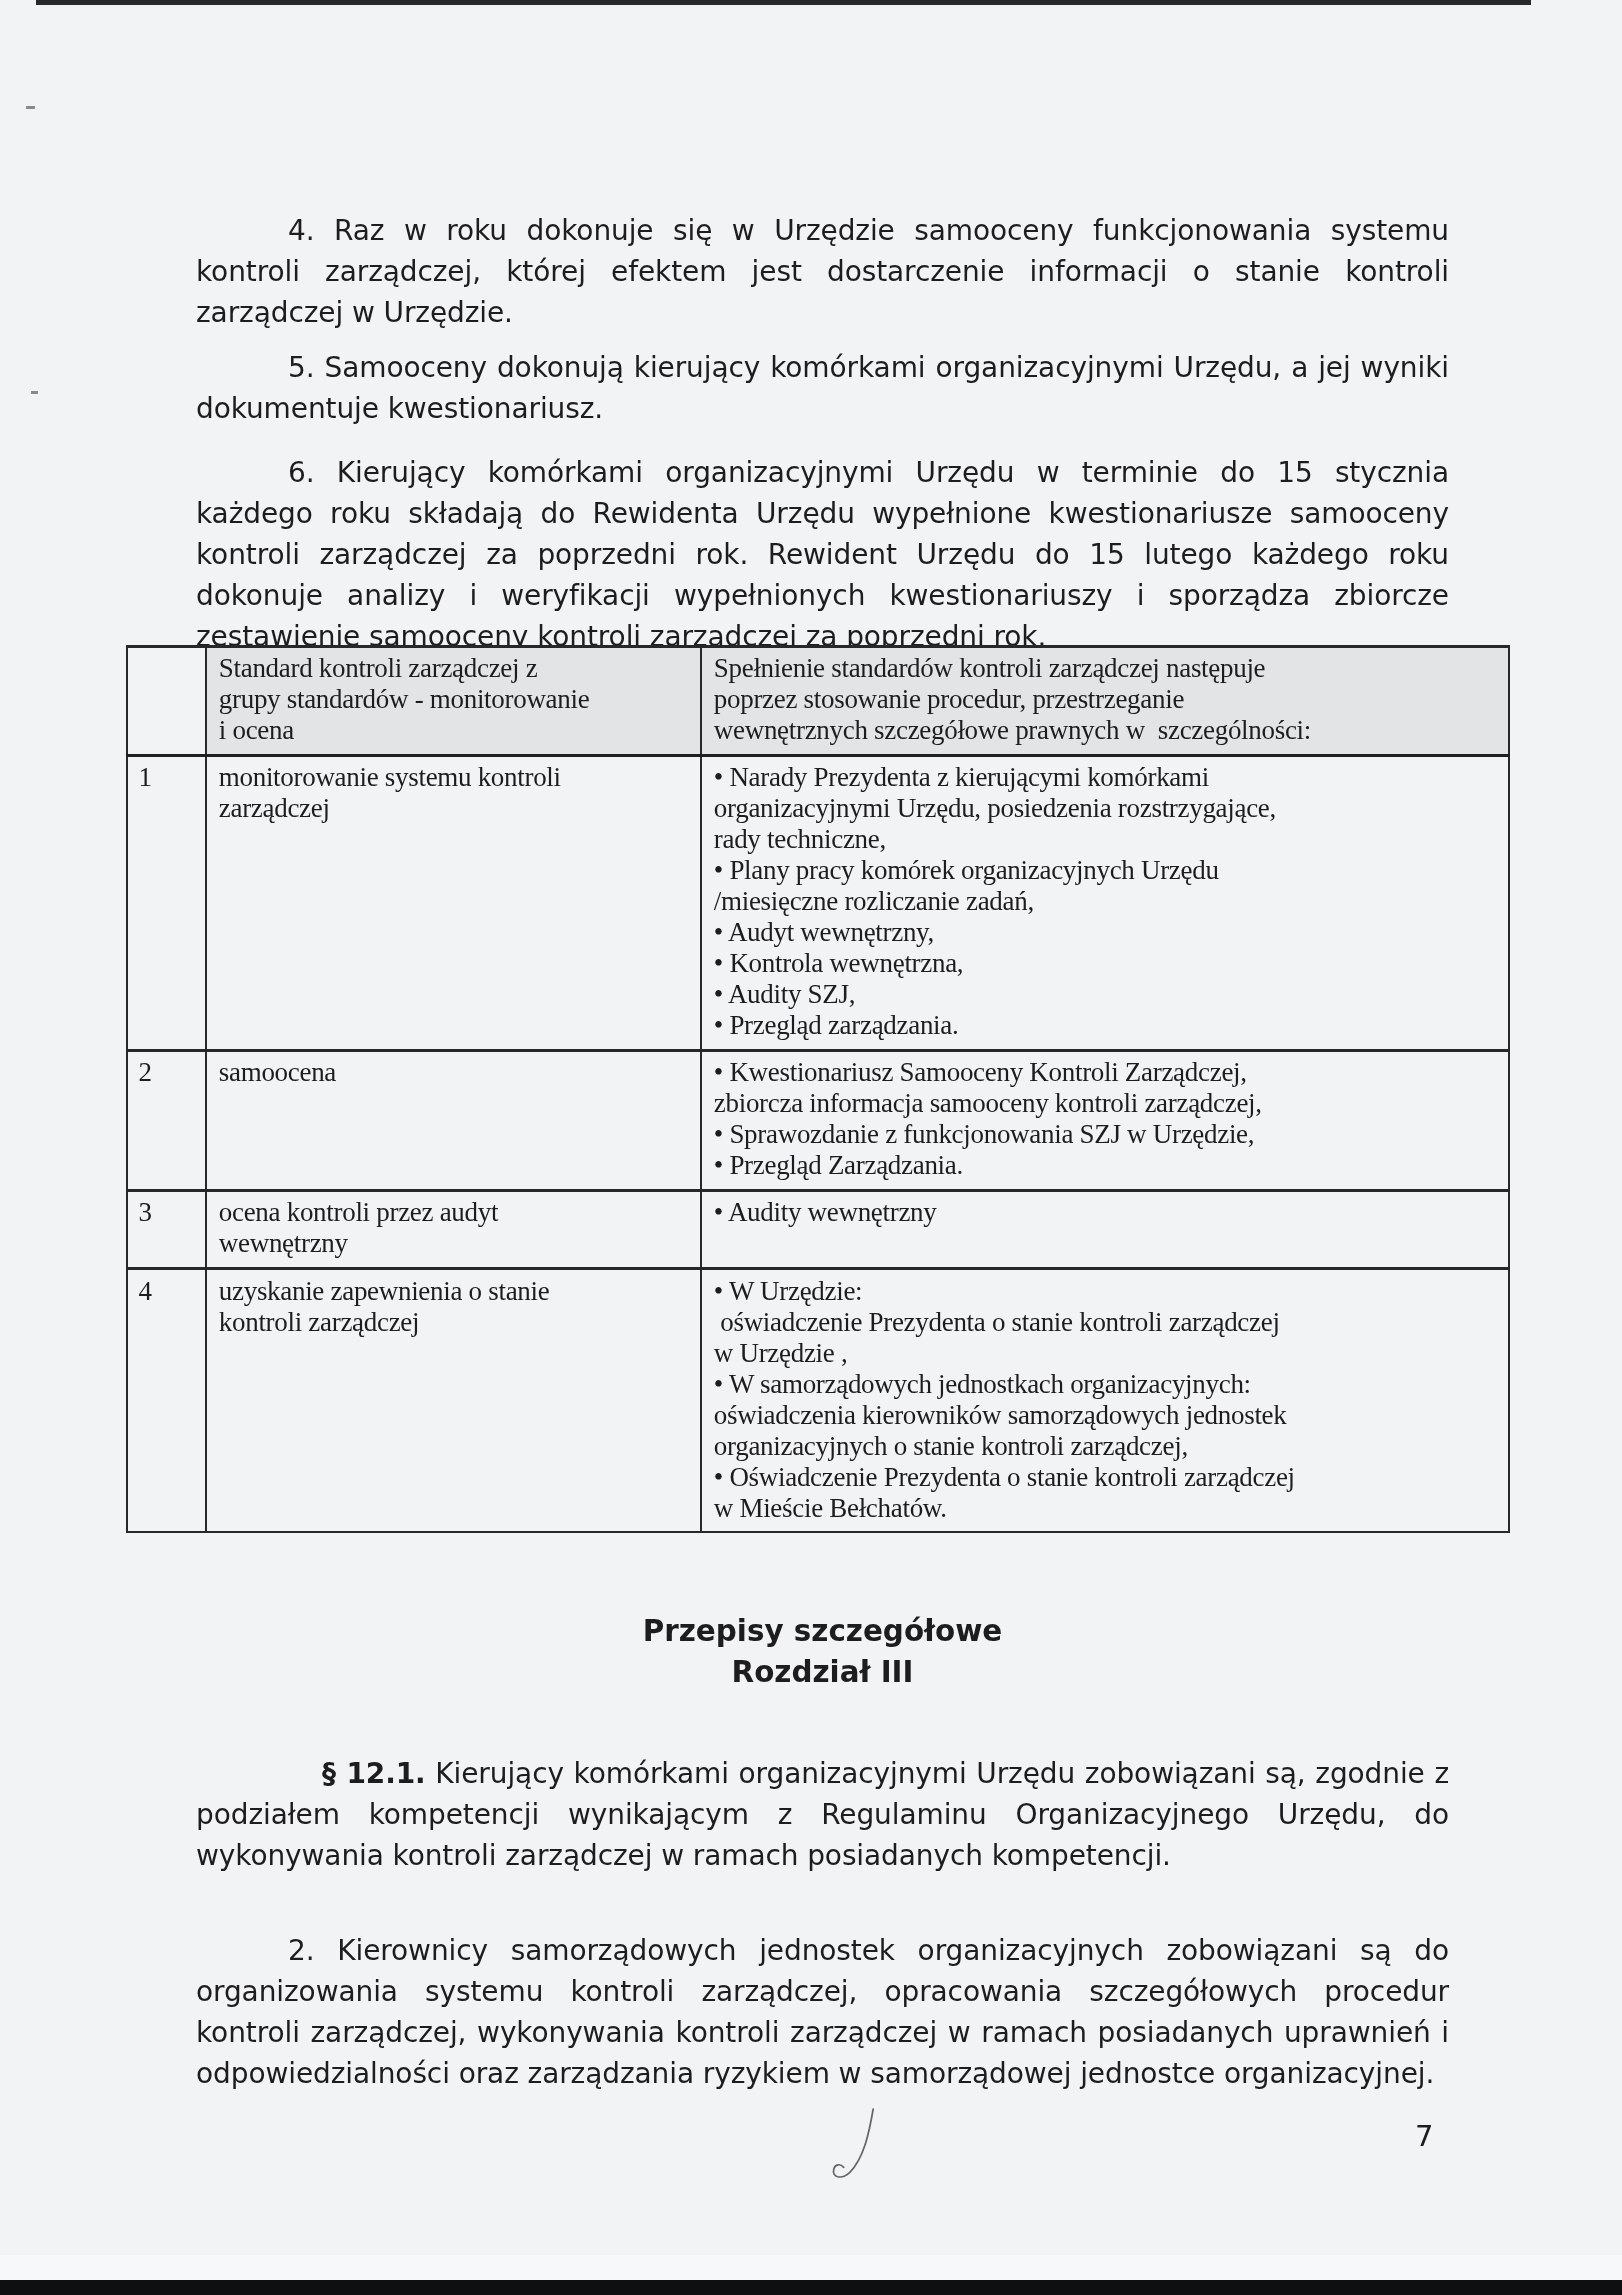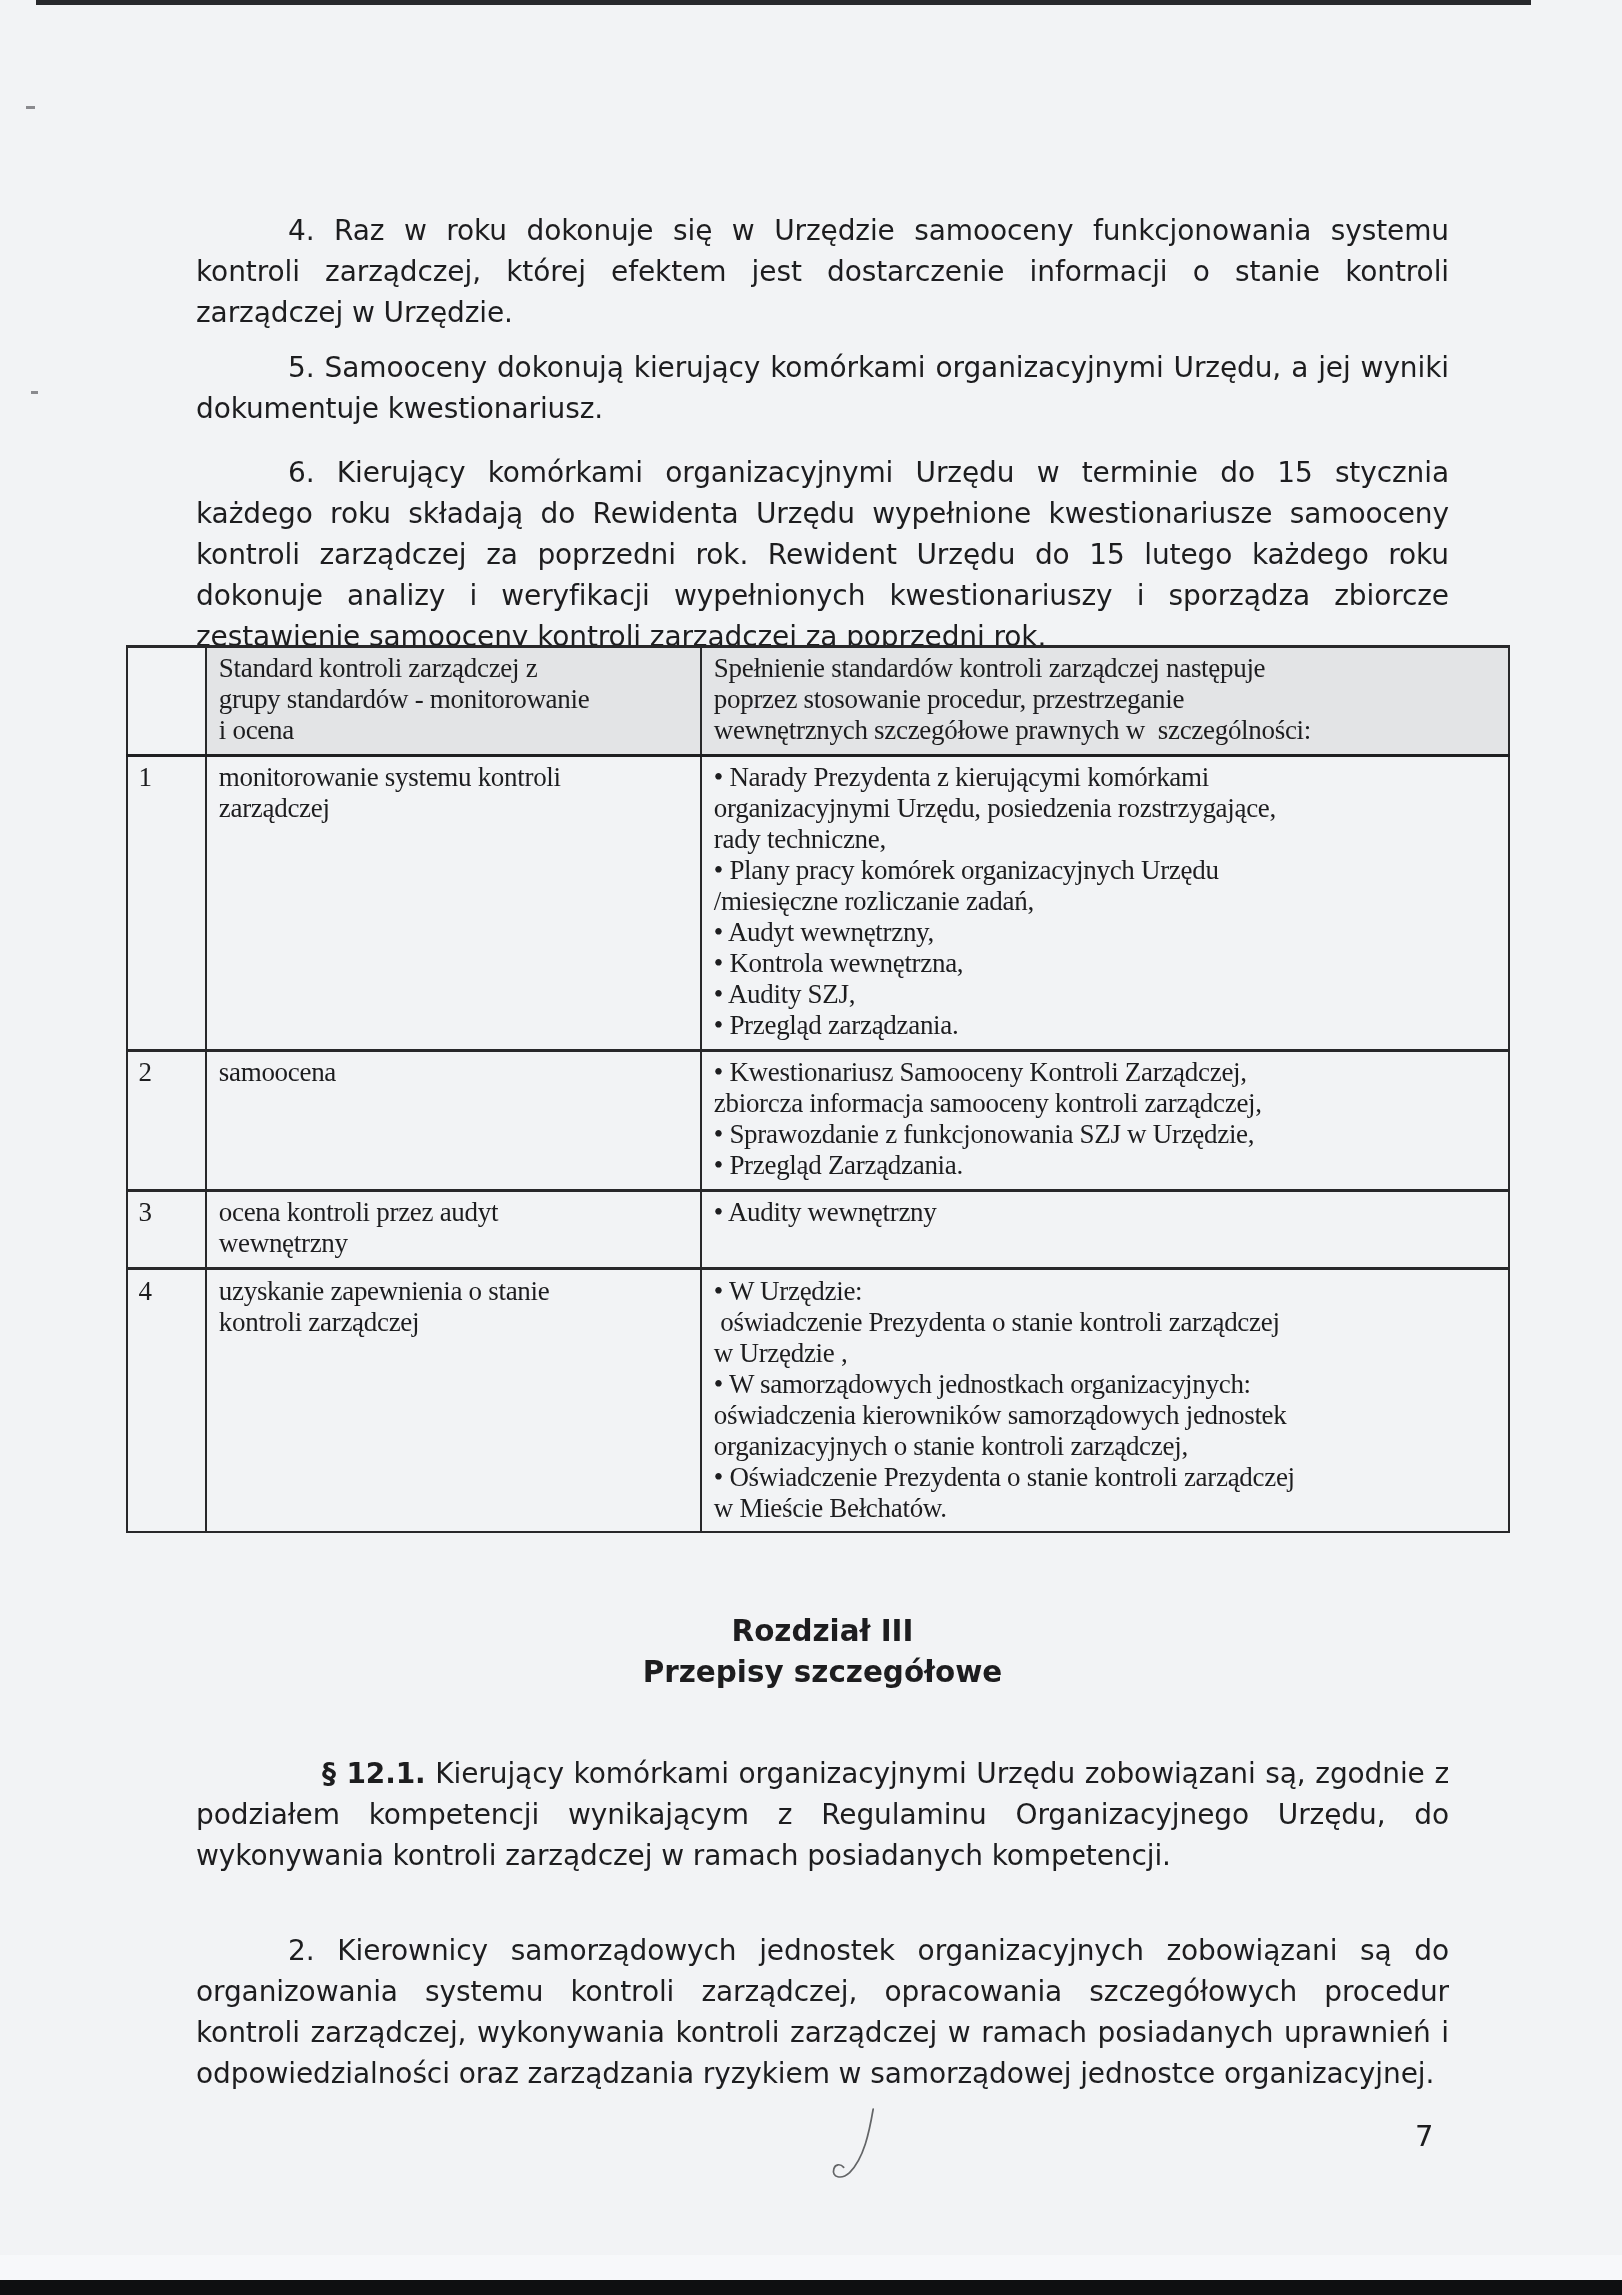--- a/index.html
+++ b/index.html
@@ -142,22 +142,22 @@
 • W samorządowych jednostkach organizacyjnych:
 oświadczenia kierowników samorządowych jednostek
 organizacyjnych o stanie kontroli zarządczej,
 • Oświadczenie Prezydenta o stanie kontroli zarządczej
 w Mieście Bełchatów.</td>
       </tr>
     </tbody>
   </table>
 
   <div class="chapter">
+    <div>Przepisy szczegółowe</div>
     <div>Rozdział III</div>
-    <div>Przepisy szczegółowe</div>
   </div>
 
   <p class="para para-s12"><span class="sec-label">§ 12.1.</span><span> Kierujący komórkami organizacyjnymi Urzędu zobowiązani są, zgodnie z podziałem kompetencji wynikającym z Regulaminu Organizacyjnego Urzędu, do wykonywania kontroli zarządczej w ramach posiadanych kompetencji.</span></p>
 
   <p class="para para-s2">2. Kierownicy samorządowych jednostek organizacyjnych zobowiązani są do organizowania systemu kontroli zarządczej, opracowania szczegółowych procedur kontroli zarządczej, wykonywania kontroli zarządczej w ramach posiadanych uprawnień i odpowiedzialności oraz zarządzania ryzykiem w samorządowej jednostce organizacyjnej.</p>
 
   <svg class="pen-mark" width="59" height="82" viewBox="0 0 90 125">
     <path d="M 72 3 C 66 38, 58 78, 36 100 C 24 111, 8 108, 12 94 C 14 87, 22 86, 27 92" fill="none" stroke="#4a4b4d" stroke-width="2.6" stroke-linecap="round" opacity="0.85"></path>
   </svg>
 

